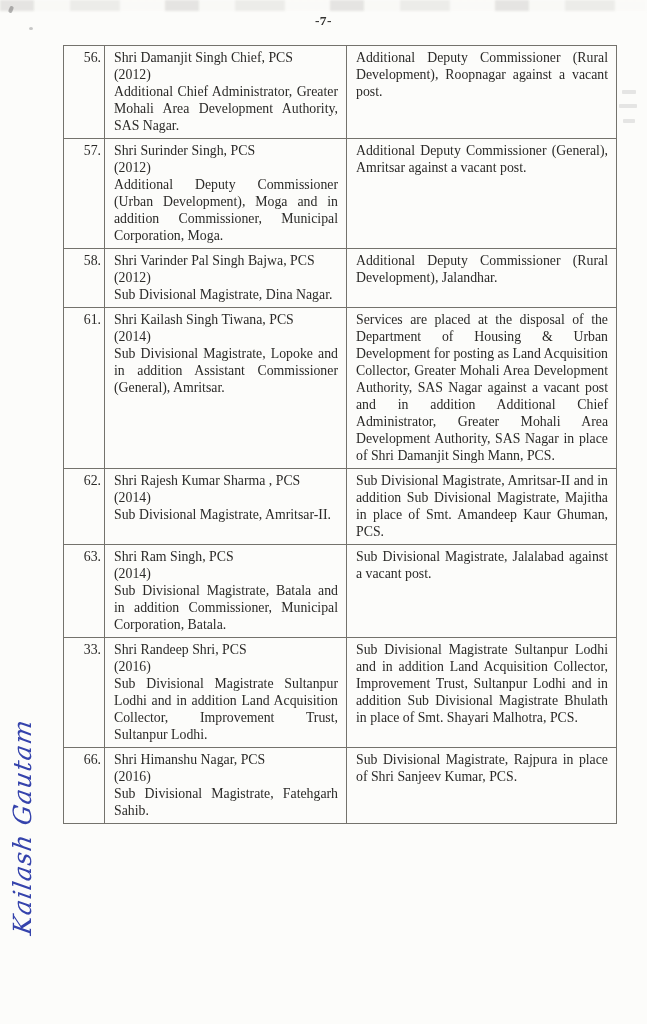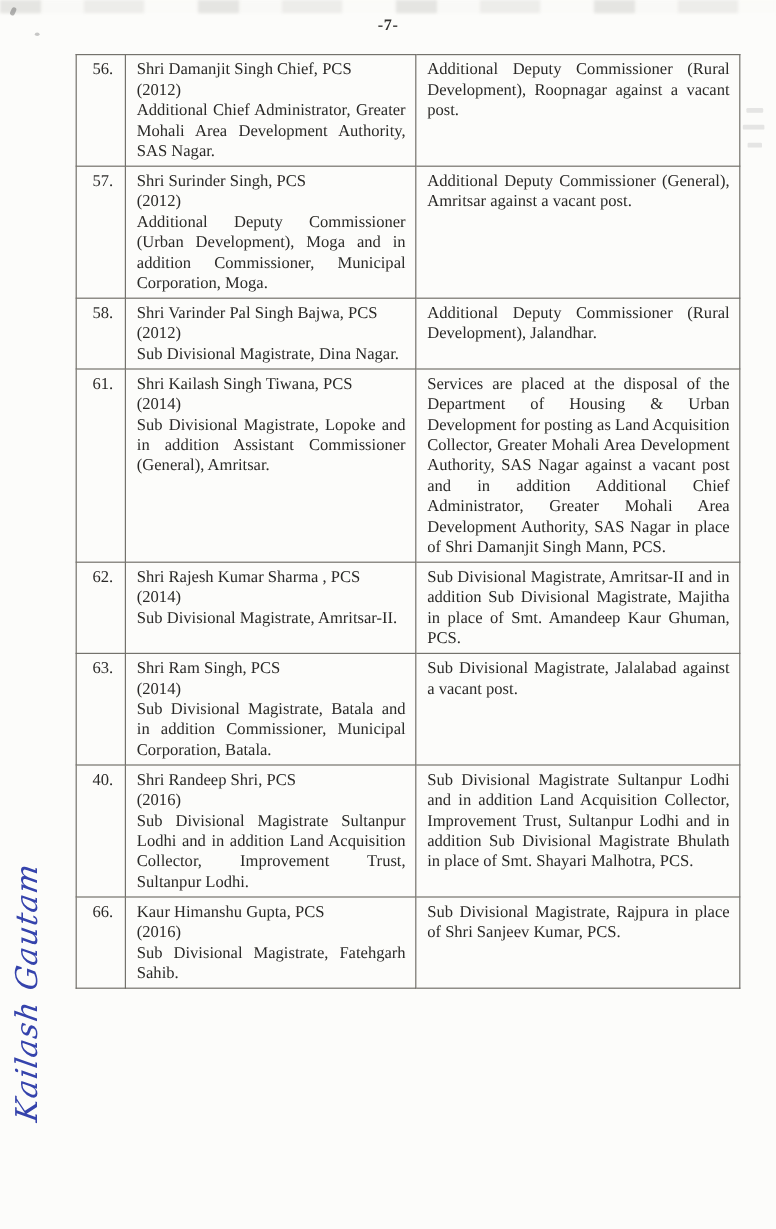--- a/index.html
+++ b/index.html
@@ -67,20 +67,21 @@
     line-height: 17px;
   }
   .doc-table td {
     border: 1px solid #74726c;
     vertical-align: top;
     padding: 3px 8px 4px 9px;
   }
   .doc-table td.sn {
     padding-left: 13px;
     padding-right: 3px;
+    text-align: right;
   }
   .doc-table .current-post,
   .doc-table td.new-post {
     text-align: justify;
     font-family: Liberation Serif, serif;
   }
 
   
   .handwriting {
     position: absolute;
@@ -172,33 +173,33 @@
     <td class="officer">
       <div class="officer-name">Shri Ram Singh, PCS</div>
       <div class="batch">(2014)</div>
       <div class="current-post">Sub Divisional Magistrate, Batala and in addition Commissioner, Municipal Corporation, Batala.</div>
     </td>
     <td class="new-post">Sub Divisional Magistrate, Jalalabad against a vacant post.</td>
   </tr>
 
 
   <tr>
-    <td class="sn">40.</td>
+    <td class="sn">33.</td>
     <td class="officer">
       <div class="officer-name">Shri Randeep Shri, PCS</div>
       <div class="batch">(2016)</div>
       <div class="current-post">Sub Divisional Magistrate Sultanpur Lodhi and in addition Land Acquisition Collector, Improvement Trust, Sultanpur Lodhi.</div>
     </td>
     <td class="new-post">Sub Divisional Magistrate Sultanpur Lodhi and in addition Land Acquisition Collector, Improvement Trust, Sultanpur Lodhi and in addition Sub Divisional Magistrate Bhulath in place of Smt. Shayari Malhotra, PCS.</td>
   </tr>
 
   <tr>
     <td class="sn">66.</td>
     <td class="officer">
-      <div class="officer-name">Kaur Himanshu Gupta, PCS</div>
+      <div class="officer-name">Shri Himanshu Nagar, PCS</div>
       <div class="batch">(2016)</div>
       <div class="current-post">Sub Divisional Magistrate, Fatehgarh Sahib.</div>
     </td>
     <td class="new-post">Sub Divisional Magistrate, Rajpura in place of Shri Sanjeev Kumar, PCS.</td>
   </tr>
 </tbody>
 </table>
 
 <div class="handwriting" style="color: rgb(43, 58, 168);">Kailash Gautam</div>
 

